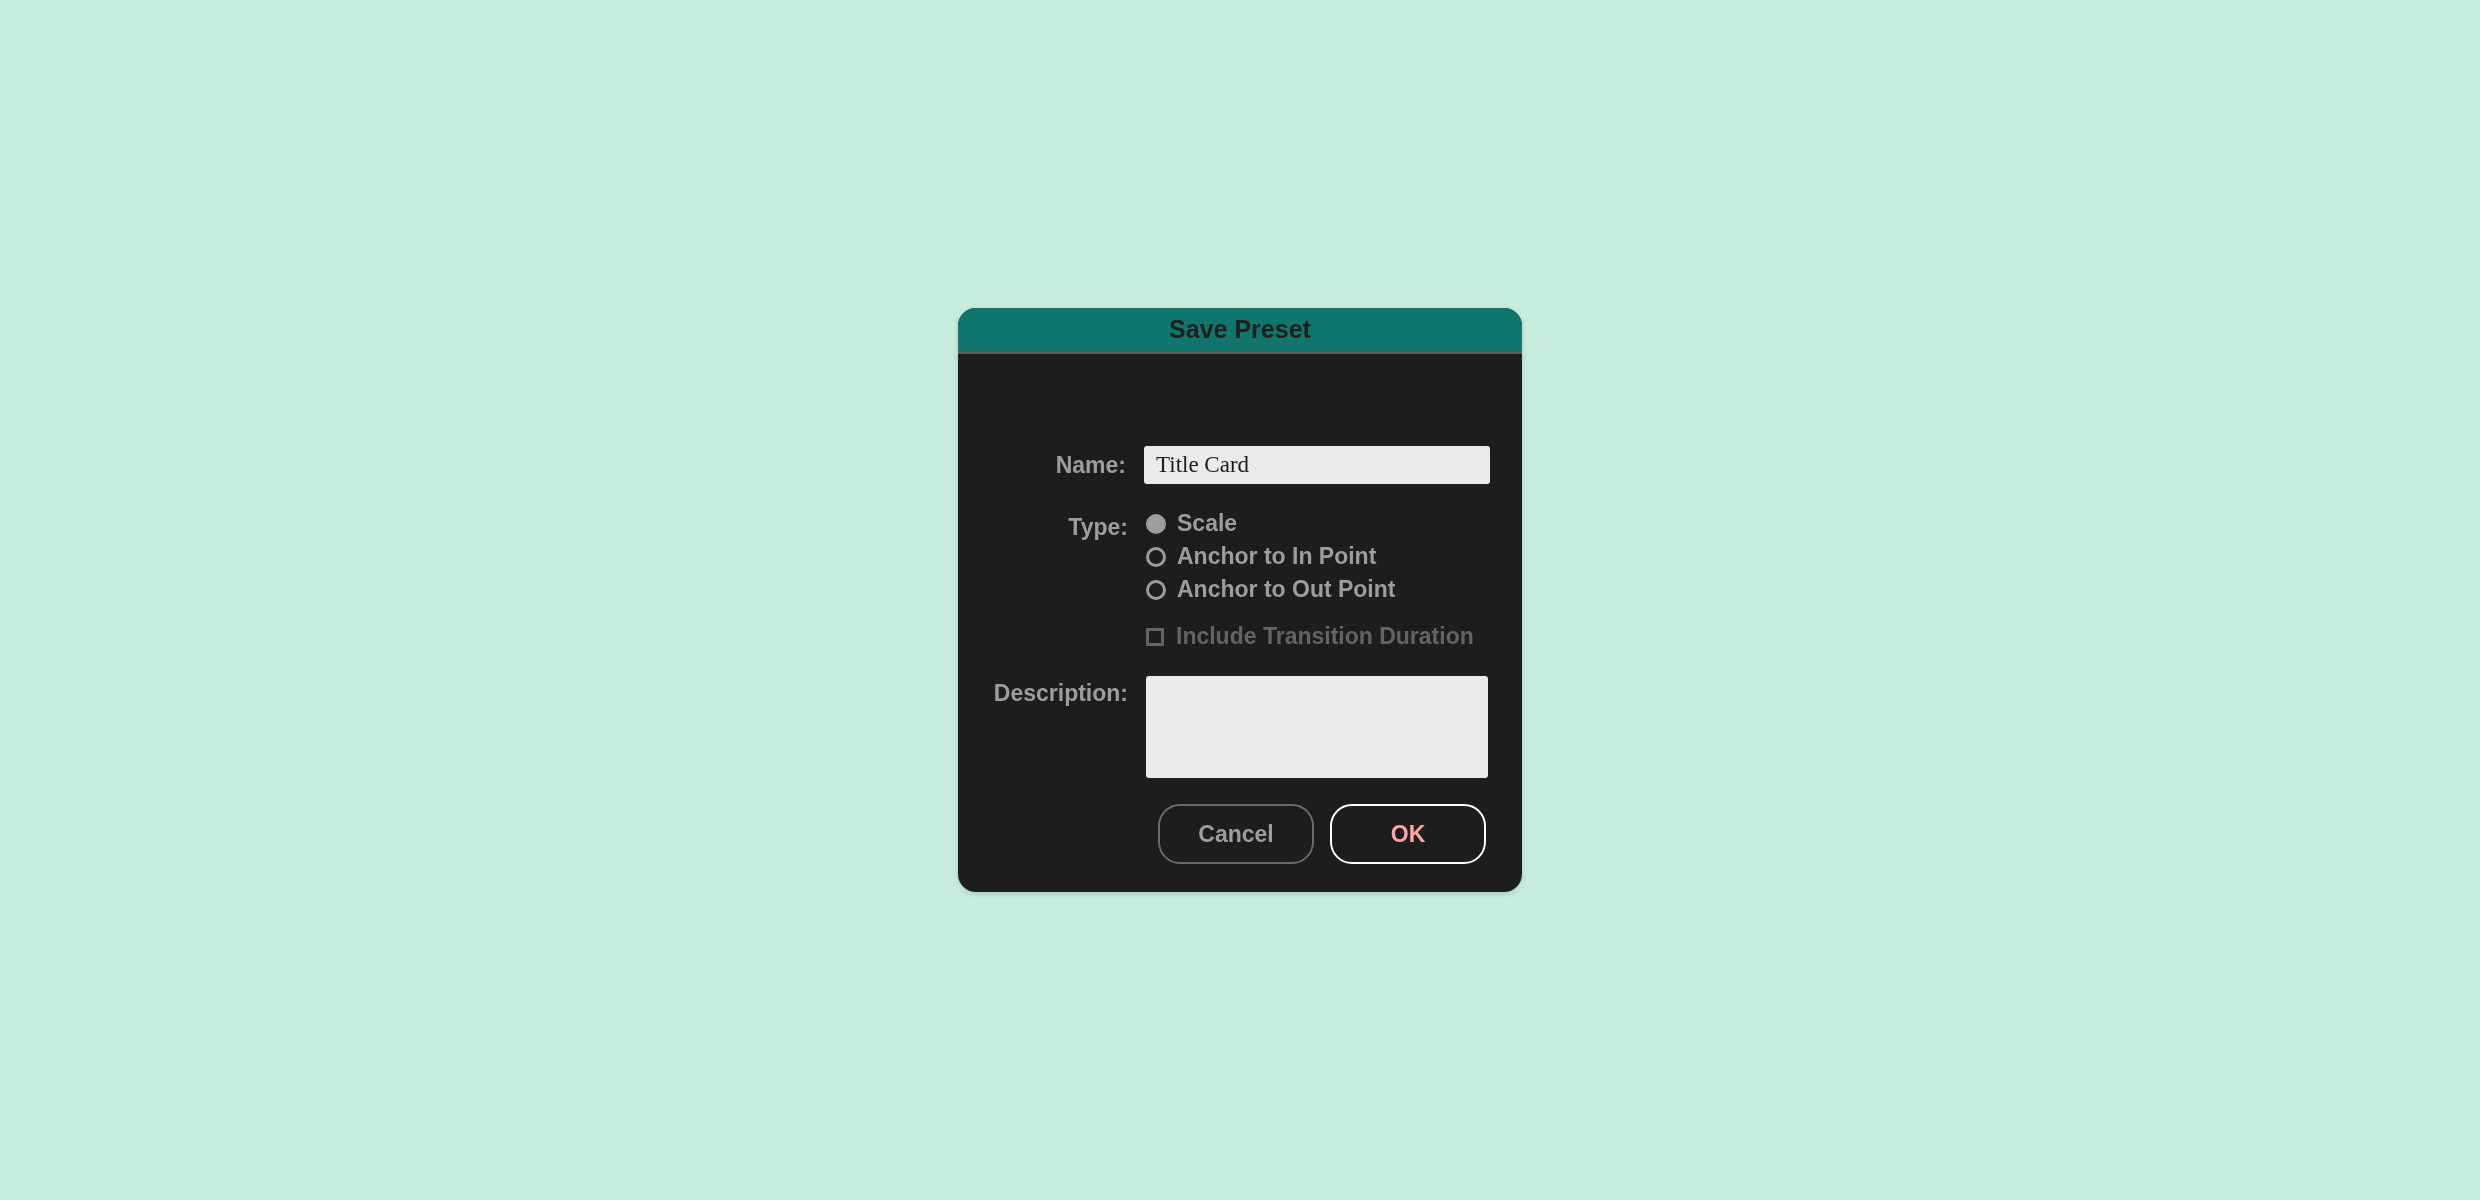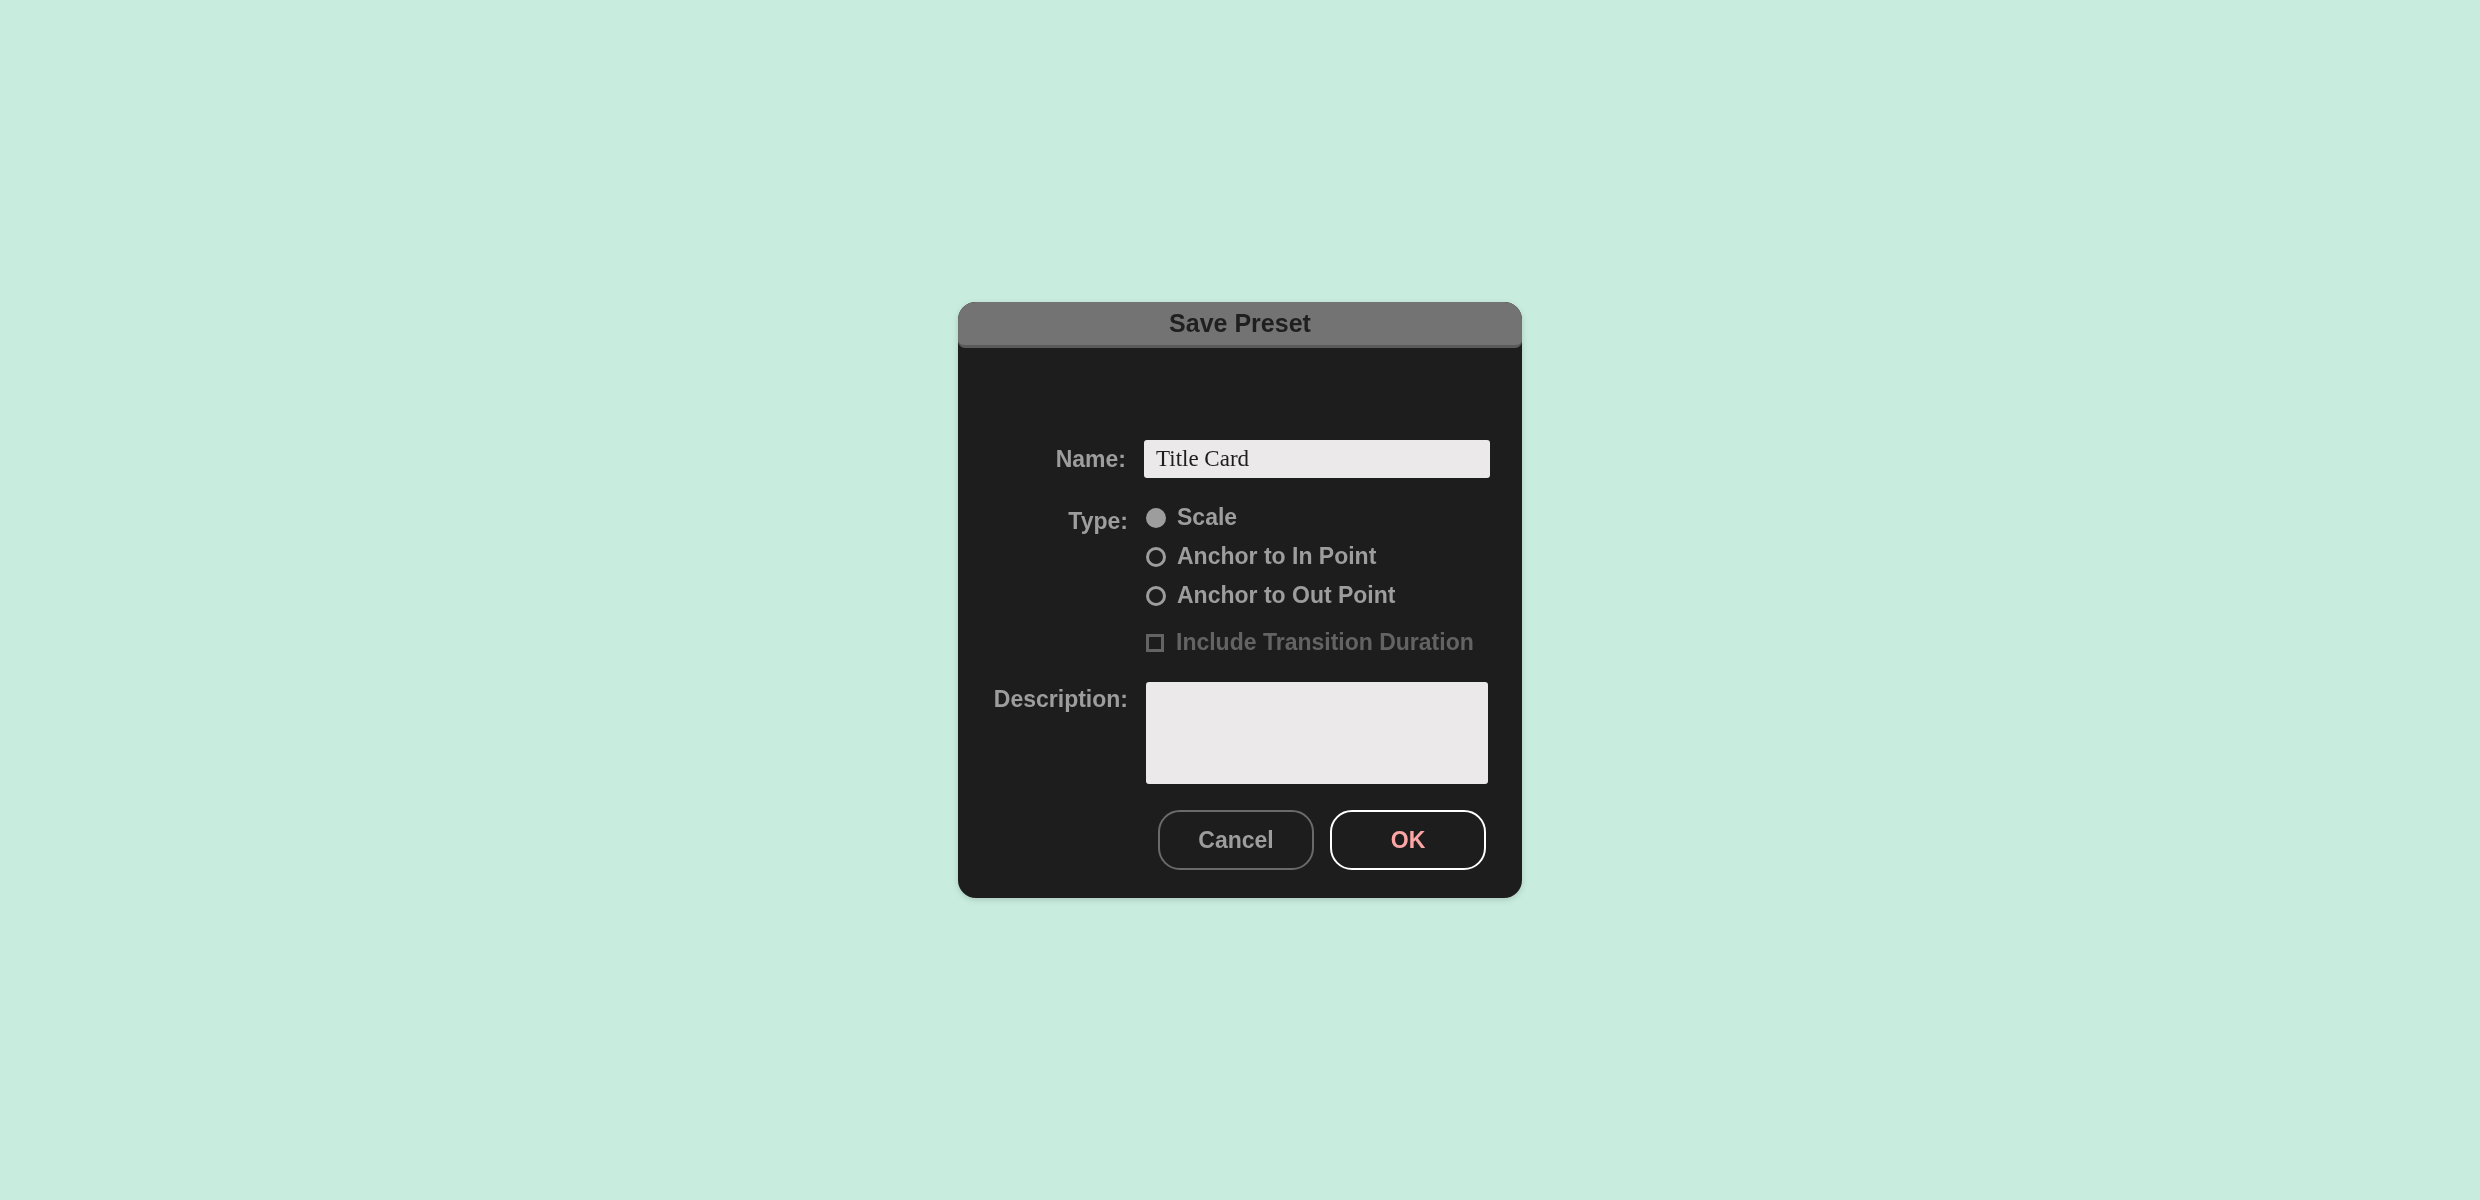--- a/index.html
+++ b/index.html
@@ -17,27 +17,26 @@
       font-family: -apple-system, BlinkMacSystemFont, "Segoe UI", "Helvetica Neue", Arial, sans-serif;
     }
     .dialog {
       width: 564px;
       background: #1d1d1d;
       border-radius: 18px;
       overflow: hidden;
       box-shadow: 0 2px 6px rgba(0,0,0,0.15);
     }
     .titlebar {
-      background: #737373;
+      background: #0f766e;
       height: 46px;
       display: flex;
       align-items: center;
       justify-content: center;
       border-bottom: 3px solid #5a5a5a;
-      border-radius: 7px;
     }
     .titlebar-text {
       color: #1f1f1f;
       font-size: 25px;
       font-weight: 700;
     }
     .dialog-body {
       padding: 44px 32px 28px 32px;
     }
     .form-row {
@@ -76,21 +75,21 @@
       border: none;
       border-radius: 3px;
       padding: 0 12px;
       font-size: 23px;
       color: #1d1d1d;
       font-family: Liberation Serif, serif;
     }
     .radio-group {
       display: flex;
       flex-direction: column;
-      gap: 12px;
+      gap: 6px;
     }
     .radio-item {
       display: flex;
       align-items: center;
       gap: 11px;
       cursor: pointer;
     }
     .radio-circle {
       width: 20px;
       height: 20px;

